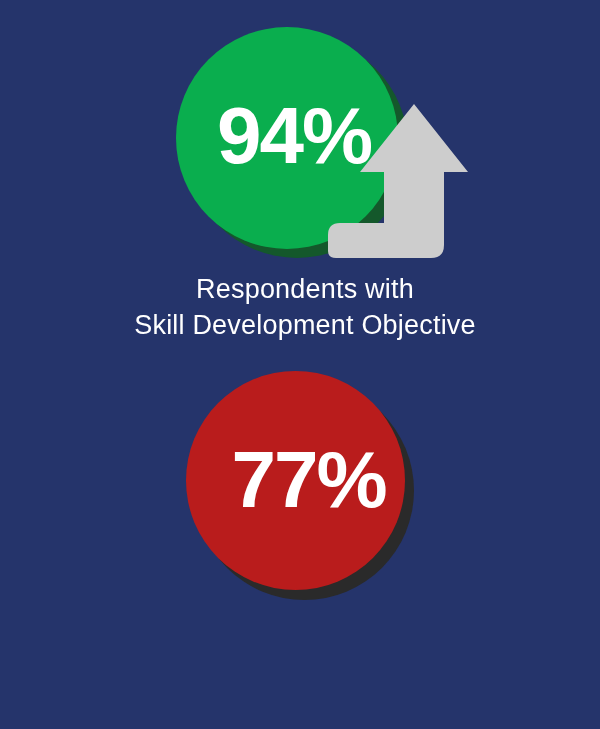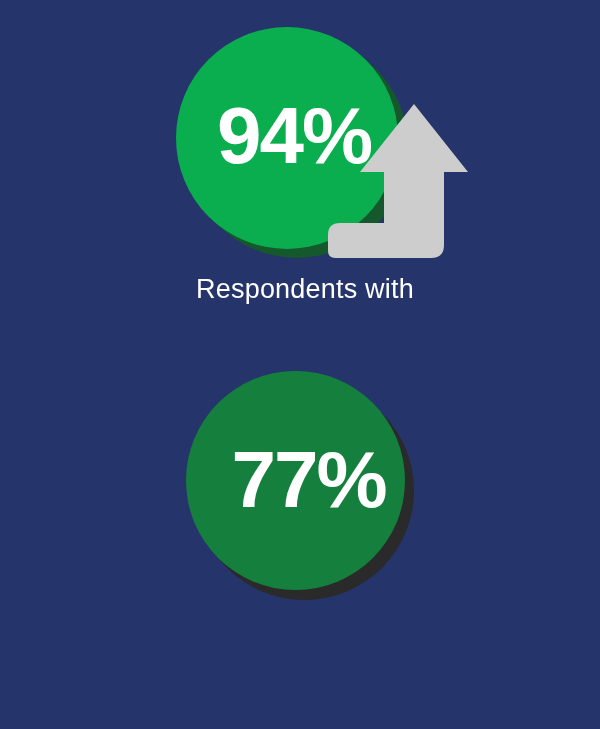--- a/index.html
+++ b/index.html
@@ -129,28 +129,29 @@
                  L 144 77
                  L 144 150
                  Q 144 163 131 163
                  L 36 163
                  Q 28 163 28 156 Z" fill="#CDCDCD"></path>
       </svg>
     </div>
 
     <div class="caption" id="caption-with" style="color: rgb(255, 255, 255);">
       <span class="line">Respondents with</span>
+      <span class="line">Skill Development Objective</span>
     </div>
   </div>
 
   <div class="stat-block" id="stat-block-without">
 
     <div class="circle-wrap" id="circle-wrap-gray">
       <div class="circle-shadow" id="circle-shadow-gray" style="background: rgb(42, 42, 42);"></div>
-      <div class="circle" id="circle-gray" style="background: #15803d;">
+      <div class="circle" id="circle-gray" style="background: #b91c1c;">
         <span class="pct" id="pct-77" style="color: rgb(255, 255, 255);">77%</span>
       </div>
 
     </div>
 
   </div>
 
 </div>
 
 </body></html>

